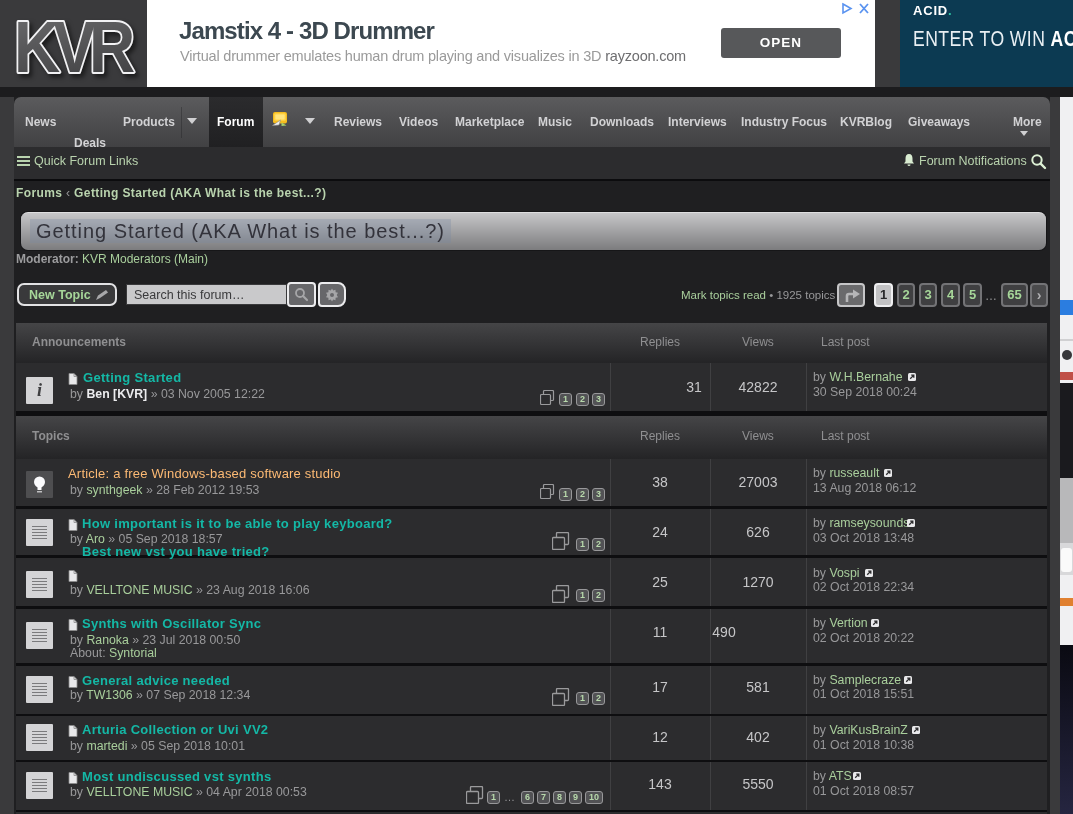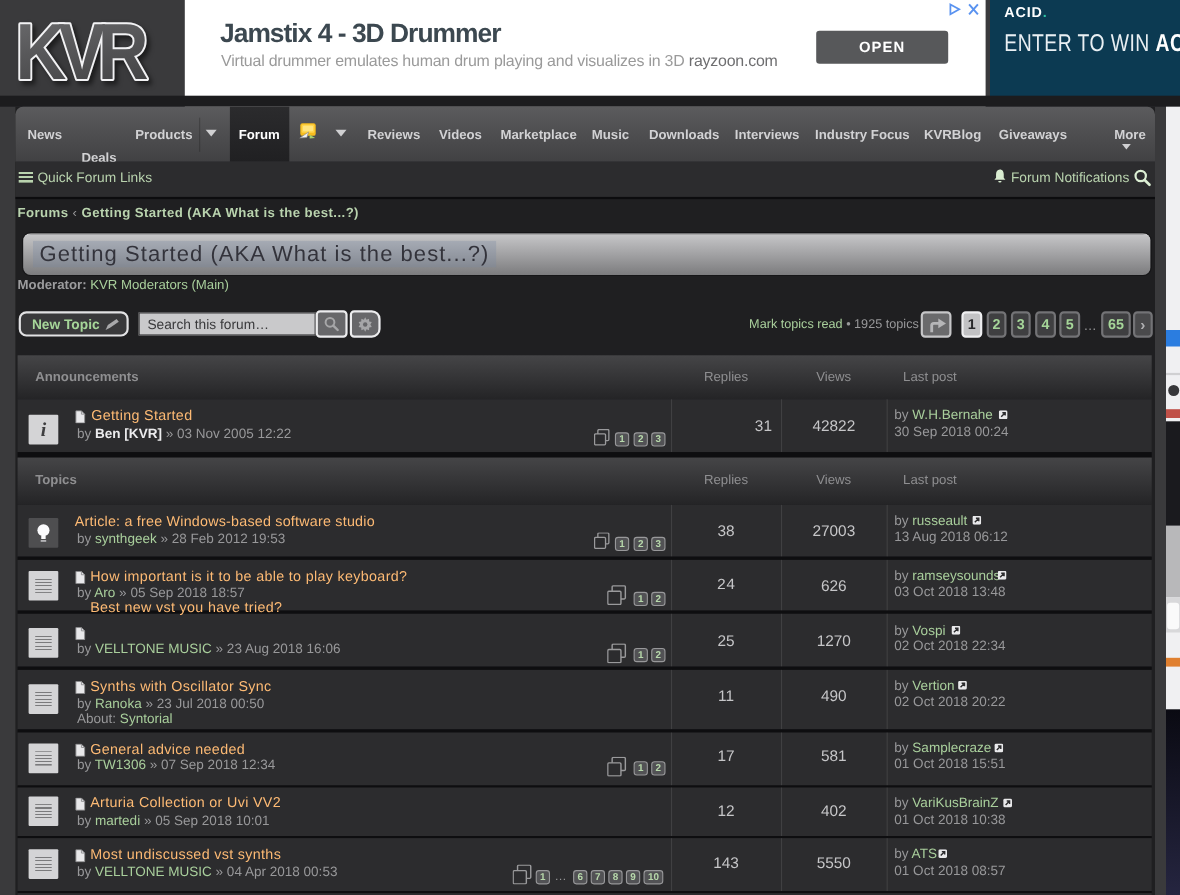--- a/index.html
+++ b/index.html
@@ -8,21 +8,21 @@
 .abs { position:absolute; }
 .g { color:#a9cf9c; text-decoration:none; }
 .gb { color:#b2d8a4; font-weight:bold; text-decoration:none; }
 .mt { color:#98989a; }
 .nav-item { position:absolute; top:115px; font-size:12px; font-weight:bold; color:#d2d2d4; white-space:nowrap; }
 .caret { position:absolute; width:0; height:0; border-left:5px solid transparent; border-right:5px solid transparent; border-top:6px solid #d0d0d2; }
 .hdrtxt { position:absolute; font-size:12px; color:#8f8f91; white-space:nowrap; }
 .row { position:absolute; left:16px; width:1031px; background:#2c2c2e; }
 .vline { position:absolute; top:0; bottom:0; width:1px; background:#404042; }
 .sep { position:absolute; left:16px; width:1031px; background:#0e0e10; }
-.title { position:absolute; font-size:13px; font-weight:normal; color:#fdba74; letter-spacing:0.3px; white-space:nowrap; }
+.title { position:absolute; font-size:13px; font-weight:bold; color:#14b8a6; letter-spacing:0.3px; white-space:nowrap; }
 .byline { position:absolute; font-size:12.3px; color:#98989a; white-space:nowrap; }
 .num { position:absolute; font-size:14px; color:#c6c6c8; text-align:center; white-space:nowrap; }
 .lp1 { position:absolute; left:813px; font-size:12.3px; color:#98989a; white-space:nowrap; }
 .lp2 { position:absolute; left:813px; font-size:12.3px; color:#98989a; white-space:nowrap; }
 .pg { position:absolute; width:13px; height:13px; background:#525255; border:1px solid #98989a; border-radius:3px; color:#b7d8ab; font-size:9px; font-weight:bold; text-align:center; line-height:11px; }
 .ticon { position:absolute; left:26px; width:27px; height:27px; background:#d4d4d6; border-radius:1px; }
 .tlines { position:absolute; left:6px; top:7px; width:15px; height:13px;
   background:repeating-linear-gradient(#7a7a7c 0 1px, transparent 1px 3px); }
 .fico { position:absolute; width:10px; height:12px; }
 .goico { position:absolute; width:8px; height:8px; }
@@ -35,21 +35,21 @@
   <defs>
     <linearGradient id="kvrg" x1="0" y1="0" x2="0.3" y2="1">
       <stop offset="0" stop-color="#6e6e70"></stop>
       <stop offset="0.5" stop-color="#58585a"></stop>
       <stop offset="1" stop-color="#454547"></stop>
     </linearGradient>
   </defs>
   <text x="4" y="62" font-family="Liberation Sans, sans-serif" font-weight="bold" font-size="64" fill="url(#kvrg)" stroke="#f2f2f4" stroke-width="3.4" paint-order="stroke" stroke-linejoin="round" letter-spacing="-7" style="filter:drop-shadow(3.5px 3.5px 2px rgba(0,0,0,0.5))">KVR</text>
 </svg>
 
-<div class="abs" style="left:168px; top:0; width:728px; height:109px; background:#ffffff;">
+<div class="abs" style="left:147px; top:0; width:728px; height:109px; background:#ffffff;">
   <div class="abs" style="left:32px; top:17px; font-size:24px; font-weight:bold; color:#3c4850; letter-spacing:-0.9px;">Jamstix 4 - 3D Drummer</div>
   <div class="abs" style="left:33px; top:48px; font-size:14.5px; color:#9a9a9a; letter-spacing:-0.2px;">Virtual drummer emulates human drum playing and visualizes in 3D <span style="color:#6e6e70;">rayzoon.com</span></div>
   <div class="abs" style="left:574px; top:28px; width:120px; height:30px; background:#57585a; border-radius:3px; color:#fff; font-size:13.5px; font-weight:bold; letter-spacing:1px; text-align:center; line-height:30px;">OPEN</div>
   <svg class="abs" style="left:694px; top:2px;" width="30" height="13" viewBox="0 0 30 13">
     <path d="M2,2 L10,6.5 L2,11 Z" fill="none" stroke="#5a93f0" stroke-width="1.6"></path>
     <path d="M19,2 L27,11 M27,2 L19,11" stroke="#5a93f0" stroke-width="1.8"></path>
   </svg>
 </div>
 
 <div class="abs" style="left:900px; top:0; width:173px; height:88px; background:#0c3a52;">
@@ -235,21 +235,21 @@
     <path d="M6,0.5 L6,3.5 L9,3.5" fill="none" stroke="#8a8a8c" stroke-width="0.8"></path>
   </svg>
 <div class="title" style="left:82px; top:516px;">How important is it to be able to play keyboard?</div>
 <div class="byline" style="left:70px; top:532px;">by <span class="g">Aro</span> » 05 Sep 2018 18:57</div>
 <svg class="abs" style="left:552px; top:532px;" width="18" height="18" viewBox="0 0 18 18">
     <rect x="4.5" y="0.5" width="12" height="12" rx="1" fill="none" stroke="#9a9a9c" stroke-width="1.3"></rect>
     <rect x="0.5" y="5.5" width="12" height="12" rx="1" fill="#2c2c2e" stroke="#9a9a9c" stroke-width="1.3"></rect>
   </svg>
 <div class="pg" style="left:576px; top:538px;">1</div>
 <div class="pg" style="left:592px; top:538px;">2</div>
-<div class="num" style="left:610px; top:524px; width:100px;font-family:Liberation Mono, monospace;">24</div>
+<div class="num" style="left:610px; top:524px; width:100px;">24</div>
 <div class="num" style="left:710px; top:524px; width:96px;">626</div>
 <div class="lp1" style="top:516px;">by <span class="g">ramseysounds</span></div>
 <svg class="goico" style="left:907px; top:519px;" viewBox="0 0 8 8">
     <rect x="0" y="0" width="8" height="8" rx="1.5" fill="#e9e9eb"></rect>
     <path d="M2.2,5.8 L5.6,2.4 M3.2,2.2 L5.8,2.2 L5.8,4.8" stroke="#2c2c2e" stroke-width="1.3" fill="none"></path>
   </svg>
 <div class="lp2" style="top:531px;">03 Oct 2018 13:48</div>
 <div class="sep" style="top:555px; height:3px;"></div>
 
 <div class="row" style="top:558px; height:48px;">
@@ -291,21 +291,21 @@
     <div class="tlines"></div>
   </div>
 <svg class="fico" style="left:68px; top:619px;" viewBox="0 0 10 12">
     <path d="M1,0.5 L6,0.5 L9,3.5 L9,11.5 L1,11.5 Z" fill="#e8e8ea" stroke="#8a8a8c" stroke-width="0.8"></path>
     <path d="M6,0.5 L6,3.5 L9,3.5" fill="none" stroke="#8a8a8c" stroke-width="0.8"></path>
   </svg>
 <div class="title" style="left:82px; top:616px;">Synths with Oscillator Sync</div>
 <div class="byline" style="left:70px; top:633px;text-align:right;">by <span class="g">Ranoka</span> » 23 Jul 2018 00:50</div>
 <div class="byline" style="left:70px; top:646px;">About: <span class="g">Syntorial</span></div>
 <div class="num" style="left:610px; top:624px; width:100px;">11</div>
-<div class="num" style="left:710px; top:624px; width:96px;">490</div>
+<div class="num" style="left:676px; top:624px; width:96px;">490</div>
 <div class="lp1" style="top:616px;">by <span class="g">Vertion</span></div>
 <svg class="goico" style="left:871px; top:619px;" viewBox="0 0 8 8">
     <rect x="0" y="0" width="8" height="8" rx="1.5" fill="#e9e9eb"></rect>
     <path d="M2.2,5.8 L5.6,2.4 M3.2,2.2 L5.8,2.2 L5.8,4.8" stroke="#2c2c2e" stroke-width="1.3" fill="none"></path>
   </svg>
 <div class="lp2" style="top:631px;">02 Oct 2018 20:22</div>
 <div class="sep" style="top:663px; height:3px;"></div>
 
 <div class="row" style="top:666px; height:48px;">
   <div class="vline" style="left:594px;"></div>

